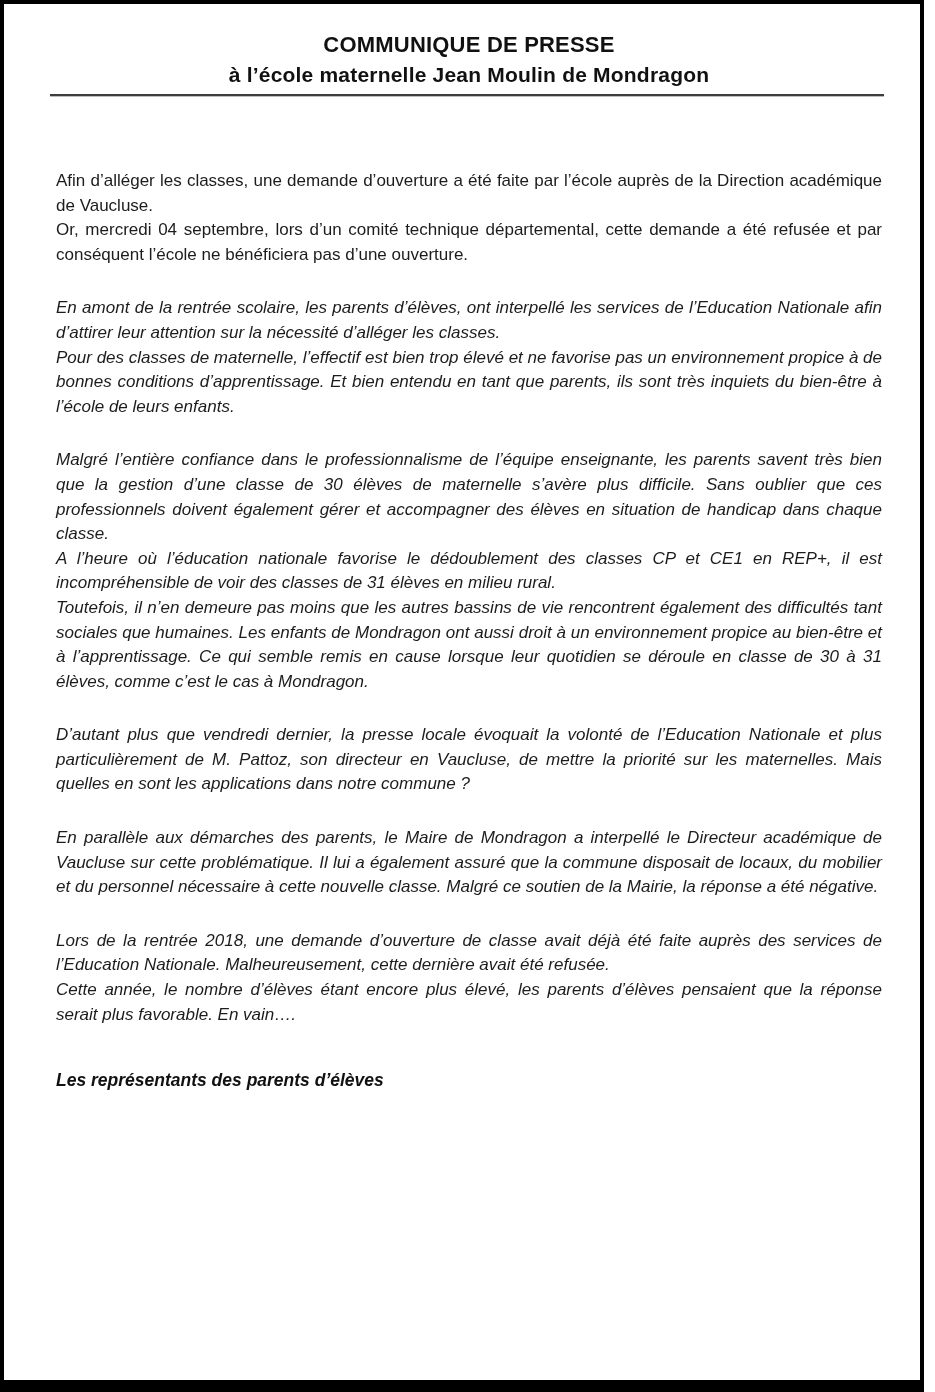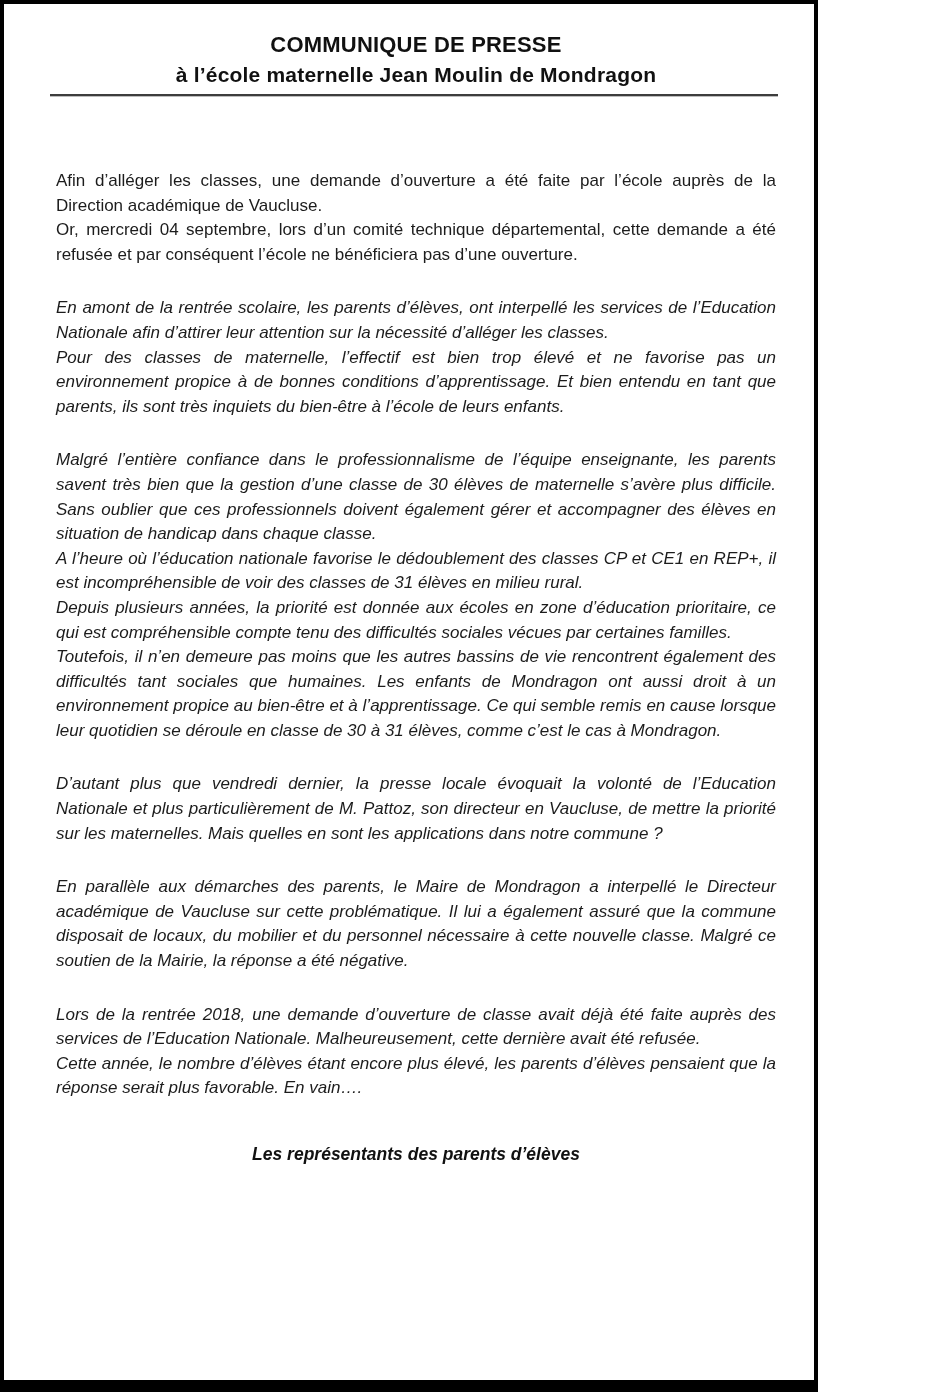--- a/index.html
+++ b/index.html
@@ -3,21 +3,21 @@
 <meta charset="utf-8">
 <title>Communiqué de presse</title>
 <style>
   html, body {
     margin: 0;
     padding: 0;
     background: #ffffff;
   }
   .page {
     position: relative;
-    width: 818px;
+    width: 924px;
     height: 1392px;
     box-sizing: border-box;
     background: #ffffff;
     border: 4px solid #000000;
     border-bottom-width: 12px;
     overflow: hidden;
     font-family: "Liberation Sans", sans-serif;
     color: #1c1c1c;
   }
   .content {
@@ -67,21 +67,20 @@
   .signature {
     margin-top: 40px;
     font-weight: bold;
     font-style: italic;
     font-size: 17.5px;
     line-height: 27px;
     color: #111111;
   }
   .signature div {
     margin: 0;
-    text-align: center;
   }
 </style>
 </head>
 <body>
 
 <div class="page">
   <div class="content">
 
     <div class="title-block">
       <div class="title-line main">COMMUNIQUE DE PRESSE</div>
@@ -98,21 +97,20 @@
       </div>
 
       <div class="block">
         <p>En amont de la rentrée scolaire, les parents d’élèves, ont interpellé les services de l’Education Nationale afin d’attirer leur attention sur la nécessité d’alléger les classes.</p>
         <p>Pour des classes de maternelle, l’effectif est bien trop élevé et ne favorise pas un environnement propice à de bonnes conditions d’apprentissage. Et bien entendu en tant que parents, ils sont très inquiets du bien-être à l’école de leurs enfants.</p>
       </div>
 
       <div class="block">
         <p>Malgré l’entière confiance dans le professionnalisme de l’équipe enseignante, les parents savent très bien que la gestion d’une classe de 30 élèves de maternelle s’avère plus difficile. Sans oublier que ces professionnels doivent également gérer et accompagner des élèves en situation de handicap dans chaque classe.</p>
         <p>A l’heure où l’éducation nationale favorise le dédoublement des classes CP et CE1 en REP+, il est incompréhensible de voir des classes de 31 élèves en milieu rural.</p>
-        <p>Depuis plusieurs années, la priorité est donnée aux écoles en zone d’éducation prioritaire, ce qui est compréhensible compte tenu des difficultés sociales vécues par certaines familles.</p>
         <p>Toutefois, il n’en demeure pas moins que les autres bassins de vie rencontrent également des difficultés tant sociales que humaines. Les enfants de Mondragon ont aussi droit à un environnement propice au bien-être et à l’apprentissage. Ce qui semble remis en cause lorsque leur quotidien se déroule en classe de 30 à 31 élèves, comme c’est le cas à Mondragon.</p>
       </div>
 
       <div class="block">
         <p>D’autant plus que vendredi dernier, la presse locale évoquait la volonté de l’Education Nationale et plus particulièrement de M. Pattoz, son directeur en Vaucluse, de mettre la priorité sur les maternelles. Mais quelles en sont les applications dans notre commune ?</p>
       </div>
 
       <div class="block">
         <p>En parallèle aux démarches des parents, le Maire de Mondragon a interpellé le Directeur académique de Vaucluse sur cette problématique. Il lui a également assuré que la commune disposait de locaux, du mobilier et du personnel nécessaire à cette nouvelle classe. Malgré ce soutien de la Mairie, la réponse a été négative.</p>
       </div>

